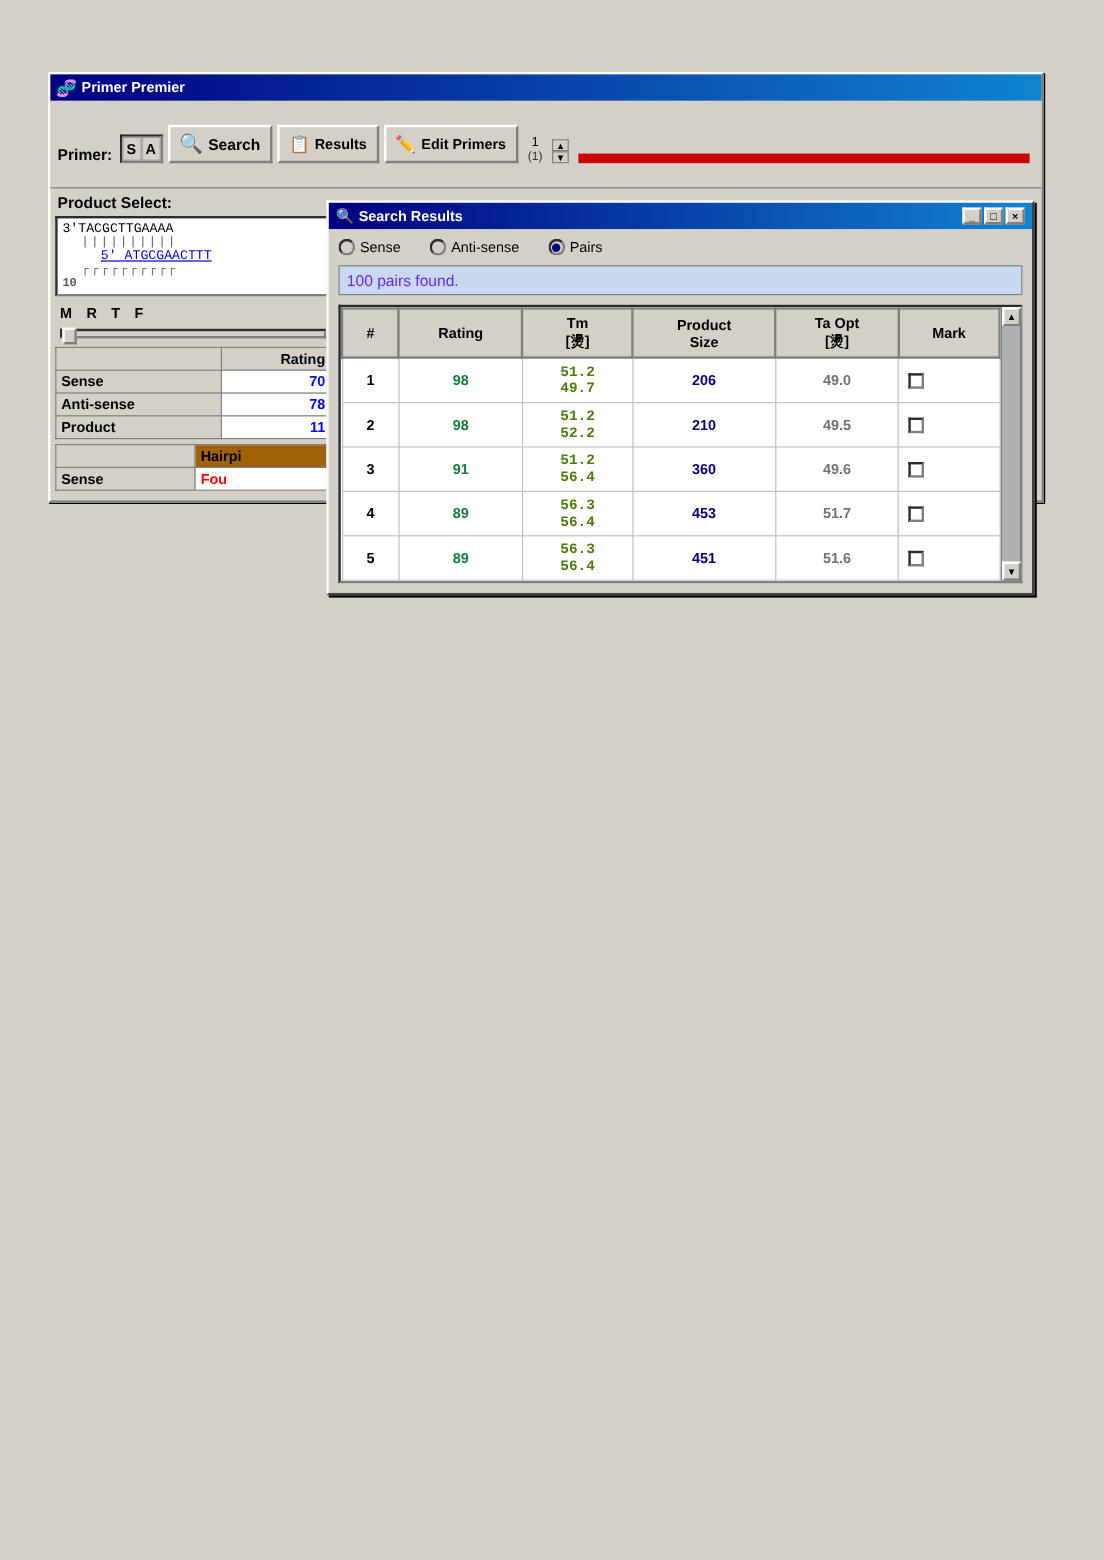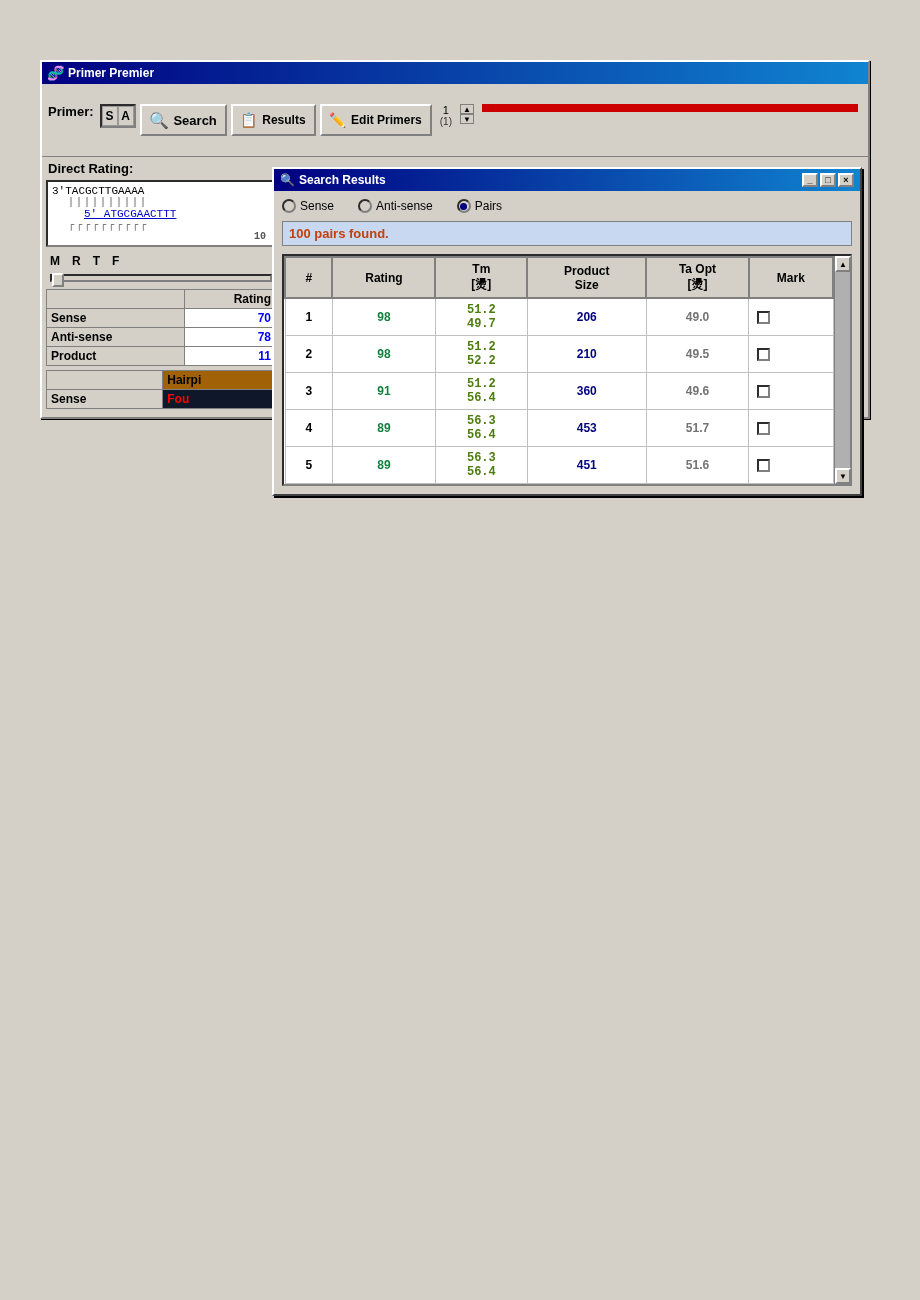--- a/index.html
+++ b/index.html
@@ -39,21 +39,21 @@
       width: 16px;
       height: 16px;
       display: flex;
       align-items: center;
       justify-content: center;
       font-size: 14px;
     }
 
     .toolbar {
       display: flex;
-      align-items: flex-start;
+      align-items: flex-end;
       padding: 20px 6px;
       background: #d4d0c8;
       gap: 4px;
       border-bottom: 1px solid #808080;
       min-height: 44px;
     }
 
     .primer-label {
       font-weight: bold;
       font-size: 13px;
@@ -228,21 +228,21 @@
       text-align: right;
     }
 
     .hairpin-label {
       font-weight: bold;
       font-size: 12px;
       background: #a16207;
       border: 1px solid #808080;
       padding: 2px 4px;
     }
-    .sense-val { color: red; font-weight: bold; font-size: 13px; background: #0f172a; }
+    .sense-val { color: red; font-weight: bold; font-size: 13px; background: #ffffff; }
 
     
     .search-results-window {
       position: absolute;
       top: 105px;
       left: 230px;
       width: 590px;
       background: #d4d0c8;
       border: 2px solid #ffffff;
       border-right: 2px solid #404040;
@@ -320,23 +320,23 @@
     }
     .radio-circle.selected::after {
       content: '';
       width: 7px;
       height: 7px;
       border-radius: 50%;
       background: #000080;
     }
 
     .found-text {
-      font-weight: bold;
+      font-weight: normal;
       font-size: 13px;
-      color: #c2410c;
+      color: #6d28d9;
       margin-bottom: 8px;
       background: #c8d8f0;
       padding: 4px 6px;
       border: 1px solid #808080;
     }
 
     .results-table {
       border-collapse: collapse;
       width: 100%;
       background: white;
@@ -465,28 +465,28 @@
       <div class="spin-arrow">▼</div>
     </div>
 
     <div class="red-bar"></div>
   </div>
 
   <div class="main-content">
 
     <div class="left-panel">
 
-      <div class="direct-select-label">Direct Rating:</div>
+      <div class="direct-select-label">Product Select:</div>
 
       <div class="sequence-box">
         <div class="seq-line">3'TACGCTTGAAAA</div>
         <div class="seq-ticks">&nbsp;&nbsp;||||||||||</div>
         <div class="seq-line blue">5' ATGCGAACTTT</div>
         <div class="seq-ticks">&nbsp;&nbsp;┌┌┌┌┌┌┌┌┌┌</div>
-        <div class="seq-num" style="text-align:right; padding-right:4px;font-weight:bold;">10</div>
+        <div class="seq-num" style="text-align:left; padding-right:4px;font-weight:bold;">10</div>
       </div>
 
       <div class="mrft-bar">
         <span>M</span>
         <span>R</span>
         <span>T</span>
         <span>F</span>
       </div>
 
       <div class="slider-container">

